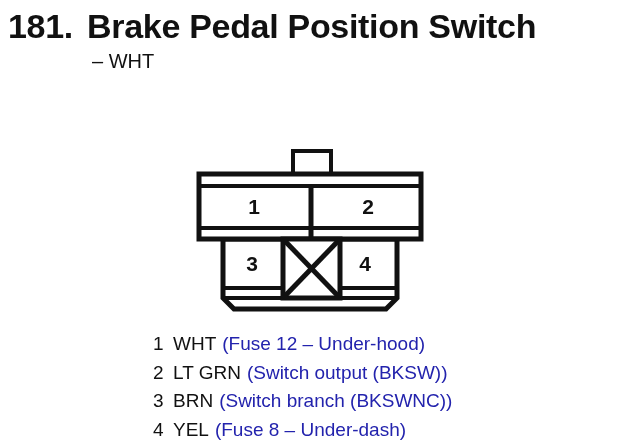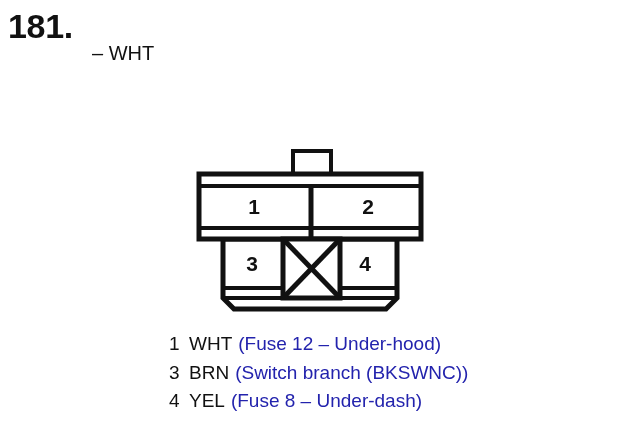--- a/index.html
+++ b/index.html
@@ -24,38 +24,37 @@
     gap: 14px;
     font-size: 34px;
     font-weight: bold;
     letter-spacing: -0.3px;
     line-height: 40px;
     white-space: nowrap;
   }
   .notes {
     position: absolute;
     left: 92px;
-    top: 40px;
+    top: 48px;
     font-size: 20px;
     line-height: 27px;
     white-space: nowrap;
   }
   .connector-svg {
     position: absolute;
     left: 190px;
     top: 148px;
   }
   .pinlist {
     position: absolute;
     left: 153px;
     top: 330px;
     font-size: 19px;
     line-height: 28.5px;
     white-space: nowrap;
-    margin-left: 16px;
   }
   .pin-row .num {
     display: inline-block;
     min-width: 11px;
     margin-right: 9px;
   }
   .pin-row .desc {
     margin-left: 6px;
     color: #2323ad;
   }
@@ -75,20 +74,21 @@
     text-anchor: middle;
   }
 </style>
 </head>
 <body>
 
 <div class="page">
 
   <div class="heading">
     <span>181.</span>
+    <span>Brake Pedal Position Switch</span>
   </div>
 
   <div class="notes">
     <div class="note-line">– WHT</div>
   </div>
 
   <svg class="connector-svg" width="244" height="168" viewBox="0 0 244 168">
 
     <rect class="outline" x="103" y="3" width="38" height="25" stroke-width="4"></rect>
 
@@ -114,20 +114,23 @@
     <text x="178" y="66">2</text>
     <text x="62" y="123">3</text>
     <text x="175" y="123">4</text>
   </svg>
 
   <div class="pinlist">
     <div class="pin-row">
       <span class="num">1</span><span class="color">WHT</span><span class="desc">(Fuse 12 – Under-hood)</span>
     </div>
     <div class="pin-row">
+      <span class="num">2</span><span class="color">LT GRN</span><span class="desc">(Switch output (BKSW))</span>
+    </div>
+    <div class="pin-row">
       <span class="num">3</span><span class="color">BRN</span><span class="desc">(Switch branch (BKSWNC))</span>
     </div>
     <div class="pin-row">
       <span class="num">4</span><span class="color">YEL</span><span class="desc">(Fuse 8 – Under-dash)</span>
     </div>
   </div>
 
 </div>
 
 </body></html>

